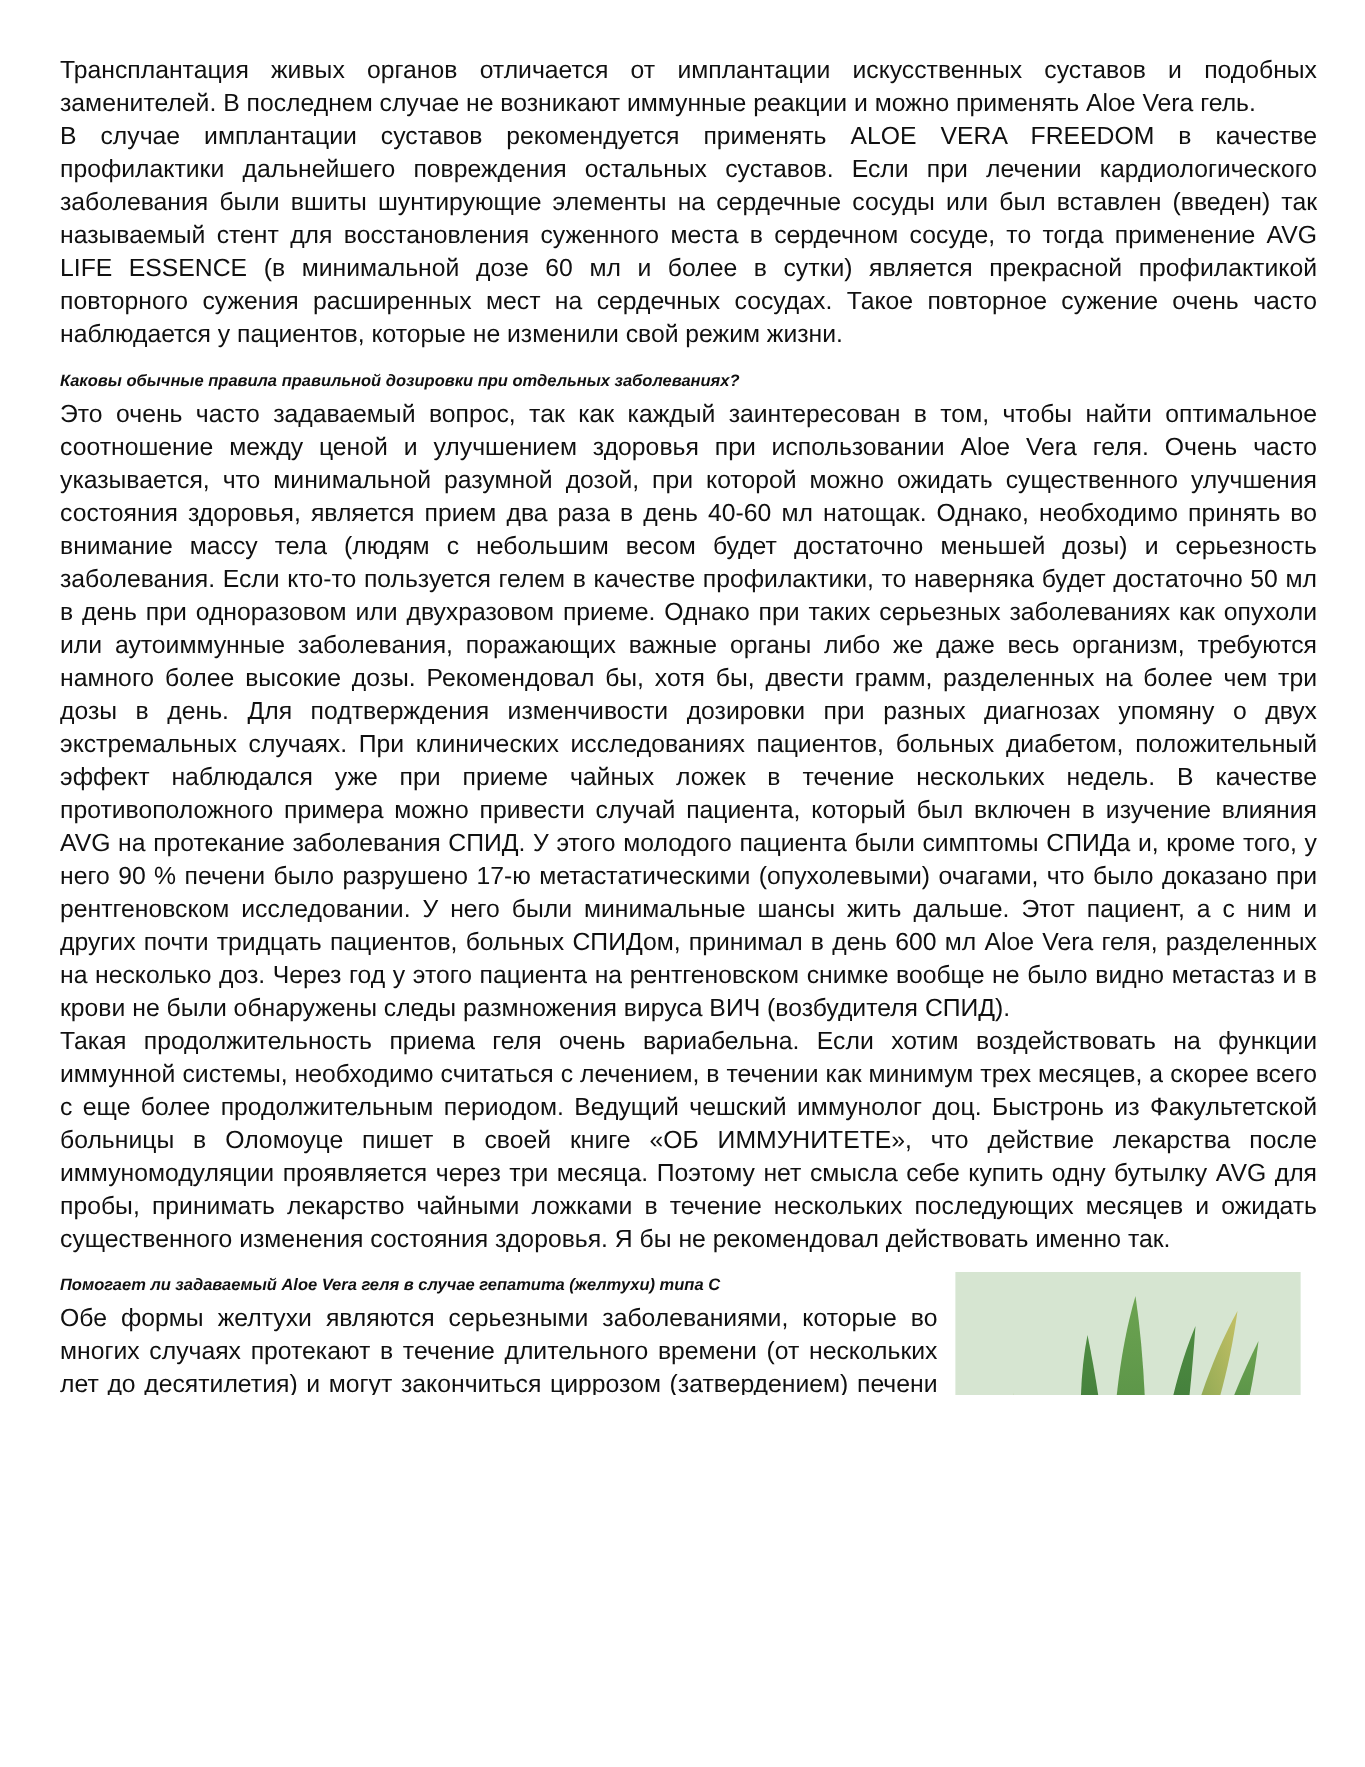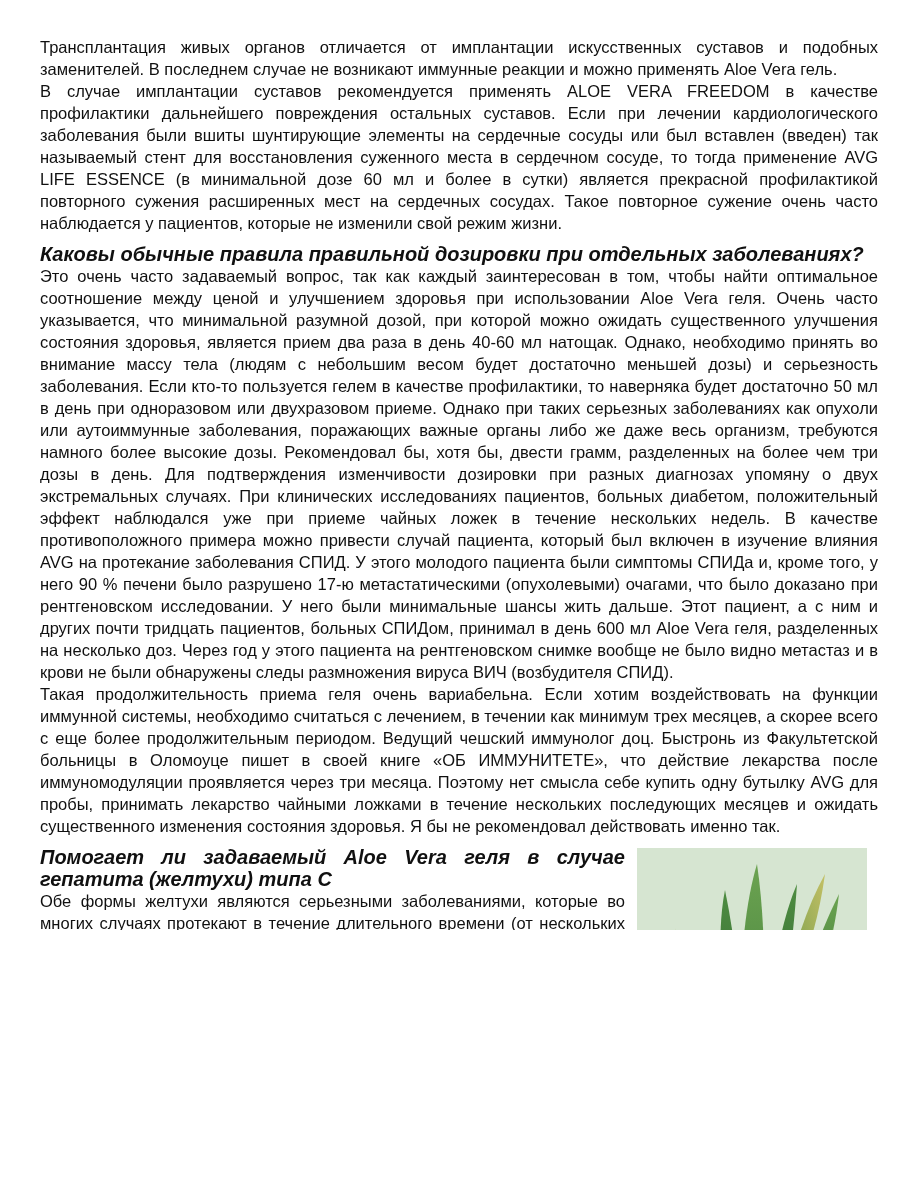--- a/index.html
+++ b/index.html
@@ -14,21 +14,21 @@
     overflow:hidden;
   }
   .content {
     position:absolute;
     left:40px; top:36px;
     width:838px;
     text-align:justify;
   }
   .content p { margin:0; }
   .head {
-    font-size:20px;
+    font-size:11px;
     line-height:22px;
     font-style:italic;
     font-weight:bold;
     margin:9px 0 0 0;
     text-align:justify;
   }
   .figure {
     float:right;
     width:230px; height:252px;
     margin:2px 11px 10px 12px;

